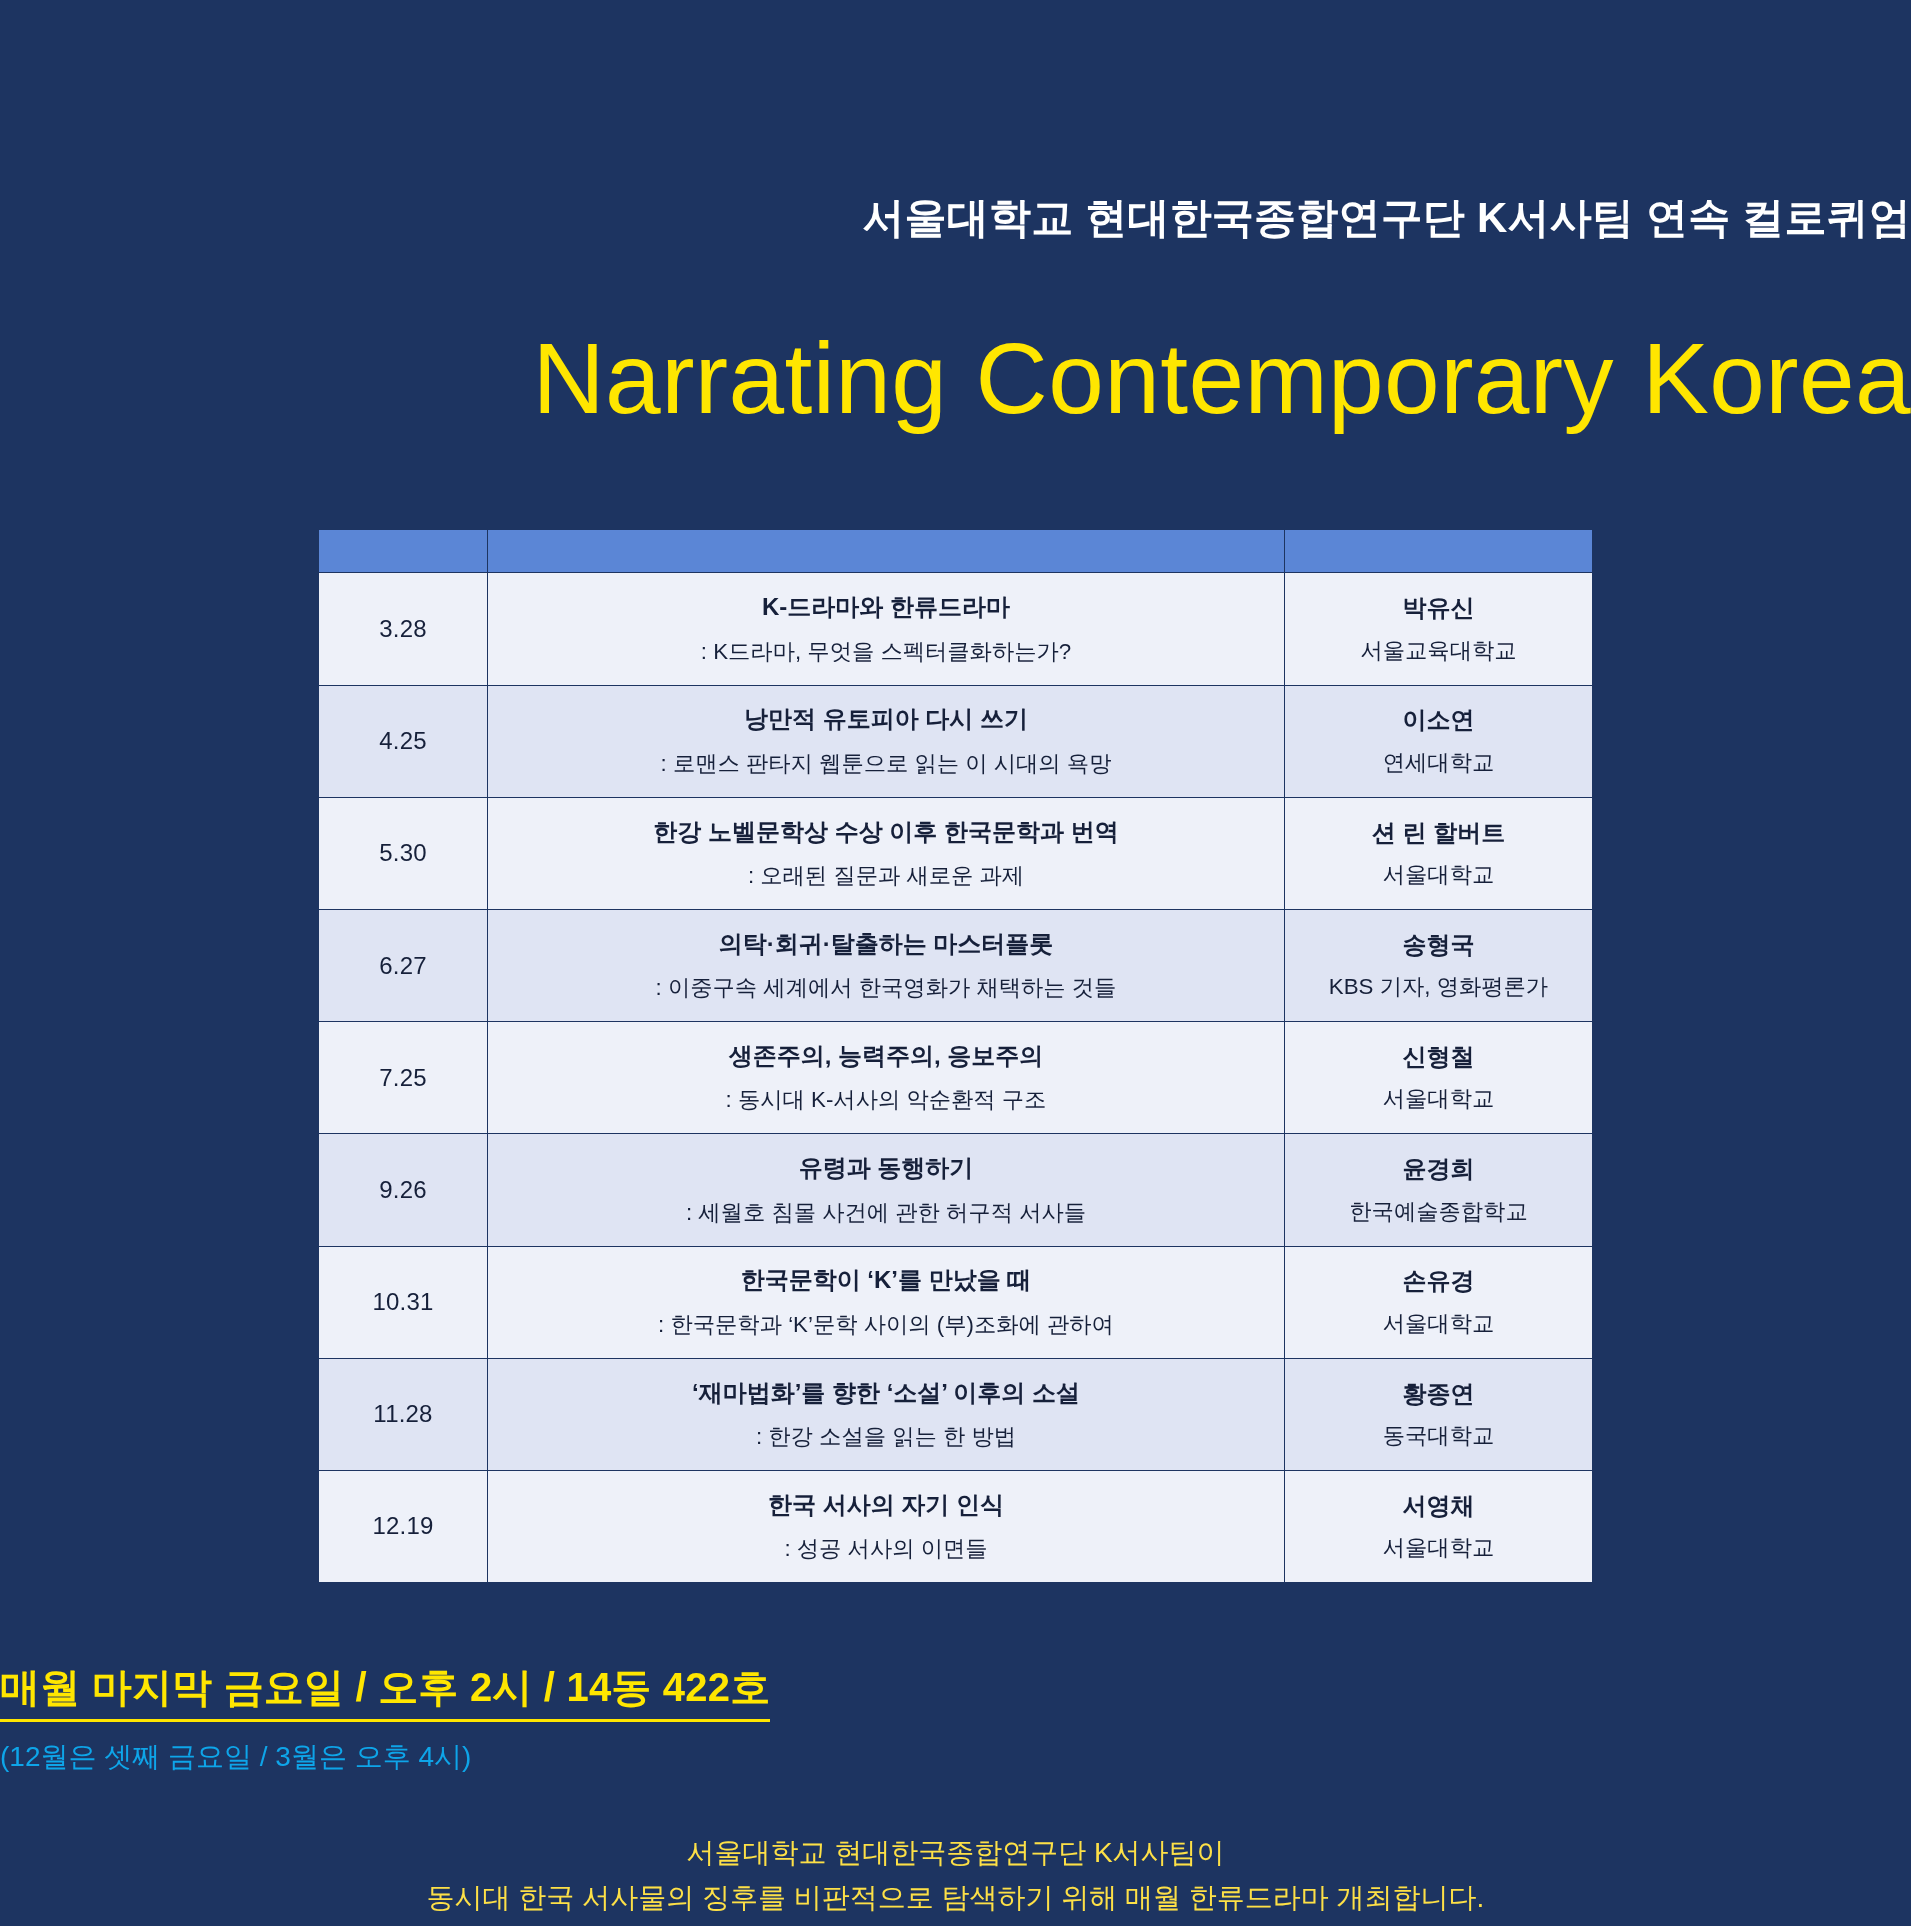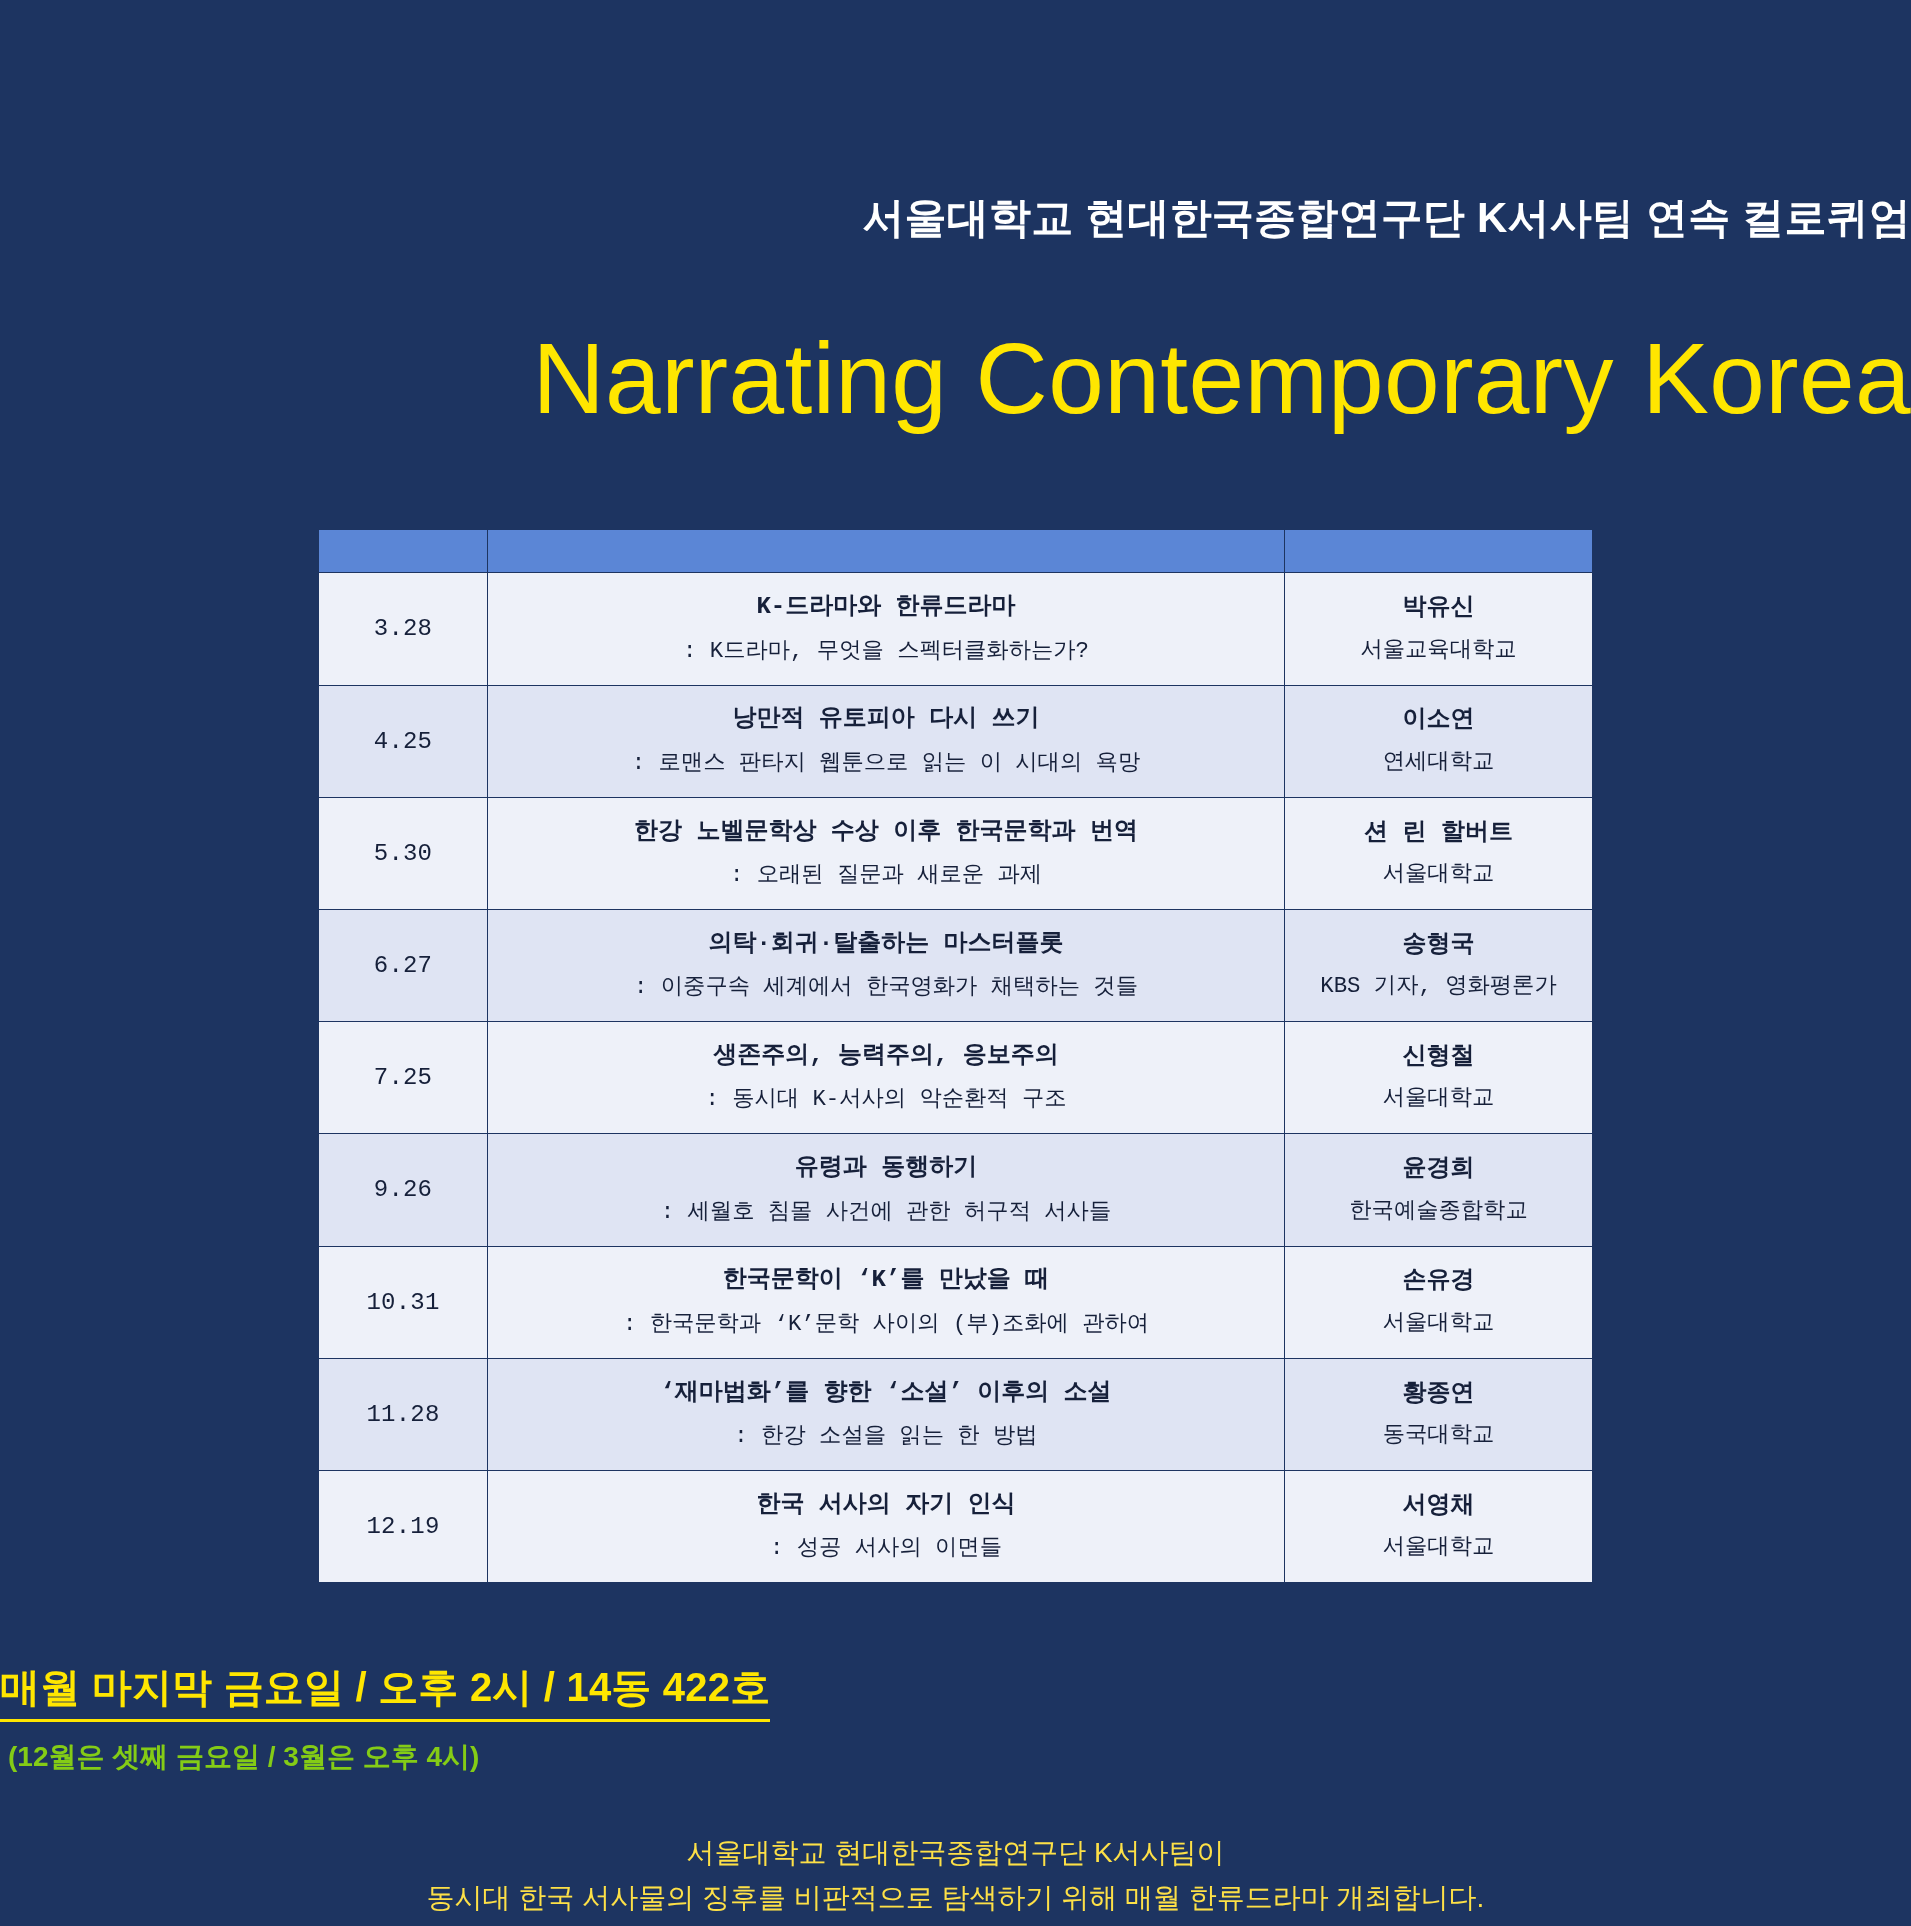--- a/index.html
+++ b/index.html
@@ -44,21 +44,20 @@
     font-weight: 400;
     color: #ffe600;
     letter-spacing: 0.4px;
     line-height: 1.05;
   }
 
   
   .table-wrap {
     margin: 98px auto 0 auto;
     width: 1275px;
-    font-family: Liberation Mono, monospace;
   }
   table.schedule {
     width: 100%;
     border-collapse: collapse;
     table-layout: fixed;
   }
   table.schedule col.c-date { width: 169px; }
   table.schedule col.c-title { width: 797px; }
   table.schedule col.c-speaker { width: 308px; }
 
@@ -118,23 +117,22 @@
     font-size: 40px;
     font-weight: 700;
     color: #ffe600;
     border-bottom: 3.5px solid #ffe600;
     padding-bottom: 3.9px;
     letter-spacing: 0.2px;
   }
   .info-sub {
     margin-top: 16px;
     font-size: 28px;
-    font-weight: 700;
-    color: #84cc16;
-    margin-left: 8px;
+    font-weight: 400;
+    color: #0ea5e9;
   }
 
   .desc-wrap {
     text-align: center;
     margin-top: 54px;
     line-height: 1.62;
   }
   .desc-line {
     font-size: 28px;
     font-weight: 400;

